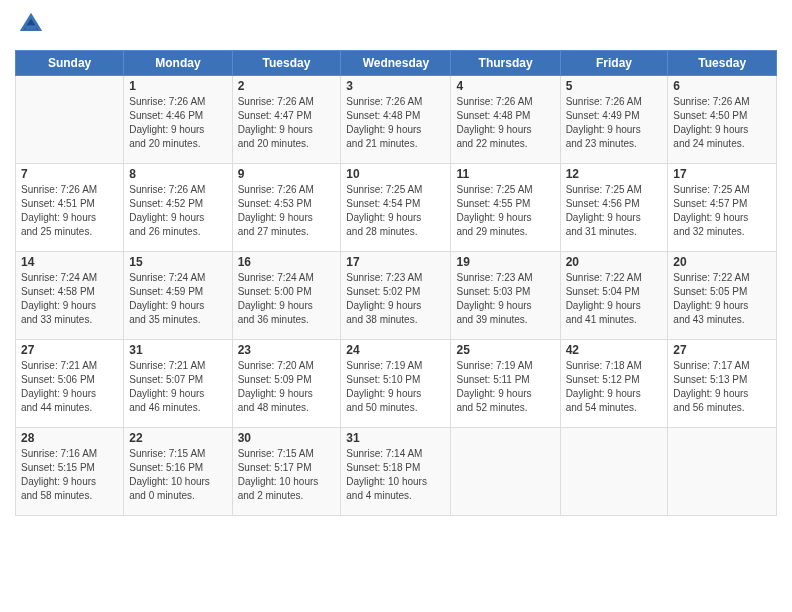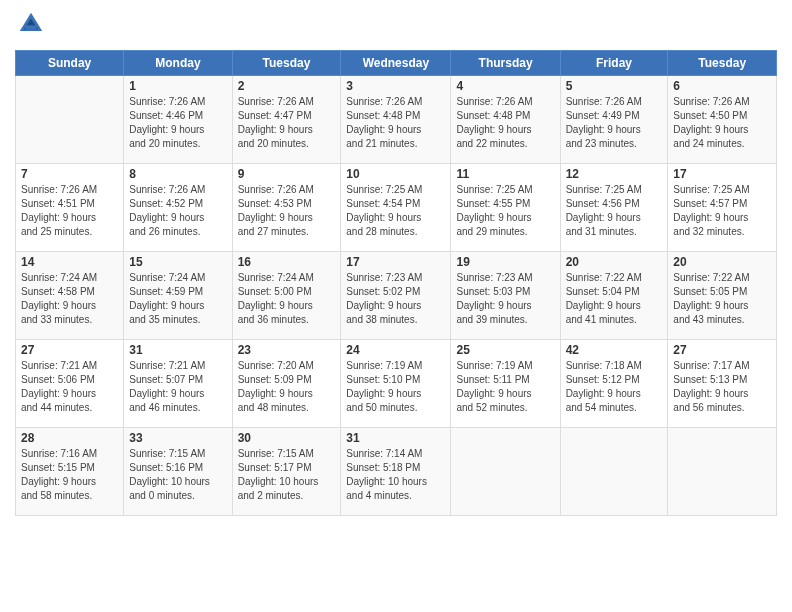--- a/index.html
+++ b/index.html
@@ -245,21 +245,21 @@
             <span class="day-number">27</span>
             <div class="day-info">Sunrise: 7:17 AM<br>Sunset: 5:13 PM<br>Daylight: 9 hours<br>and 56 minutes.</div>
           </td>
         </tr>
         <tr>
           <td>
             <span class="day-number">28</span>
             <div class="day-info">Sunrise: 7:16 AM<br>Sunset: 5:15 PM<br>Daylight: 9 hours<br>and 58 minutes.</div>
           </td>
           <td>
-            <span class="day-number">33</span>
+            <span class="day-number">22</span>
             <div class="day-info">Sunrise: 7:15 AM<br>Sunset: 5:16 PM<br>Daylight: 10 hours<br>and 0 minutes.</div>
           </td>
           <td>
             <span class="day-number">30</span>
             <div class="day-info">Sunrise: 7:15 AM<br>Sunset: 5:17 PM<br>Daylight: 10 hours<br>and 2 minutes.</div>
           </td>
           <td>
             <span class="day-number">31</span>
             <div class="day-info">Sunrise: 7:14 AM<br>Sunset: 5:18 PM<br>Daylight: 10 hours<br>and 4 minutes.</div>
           </td>

